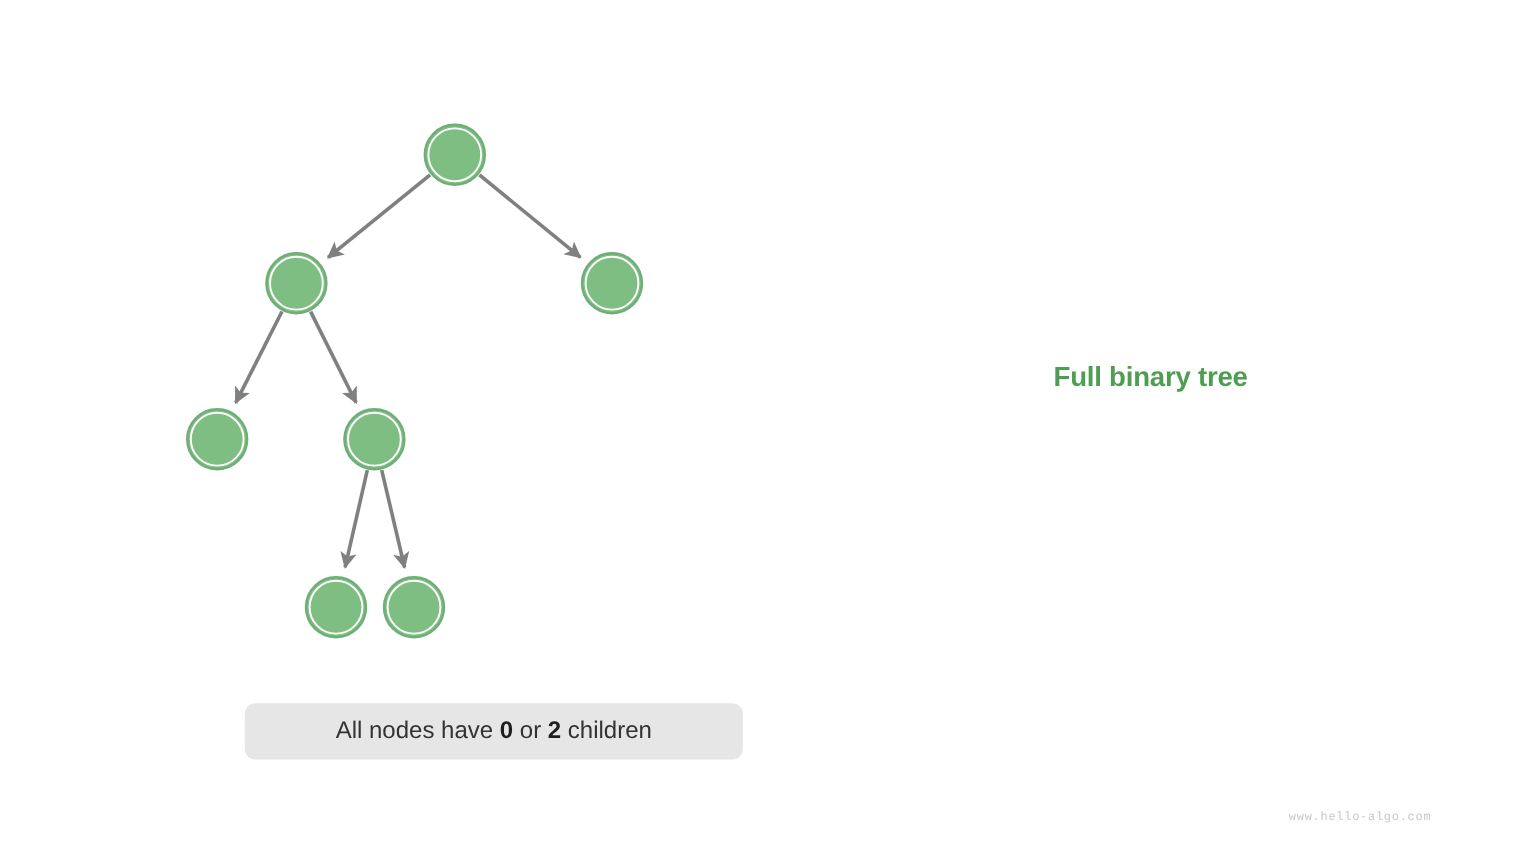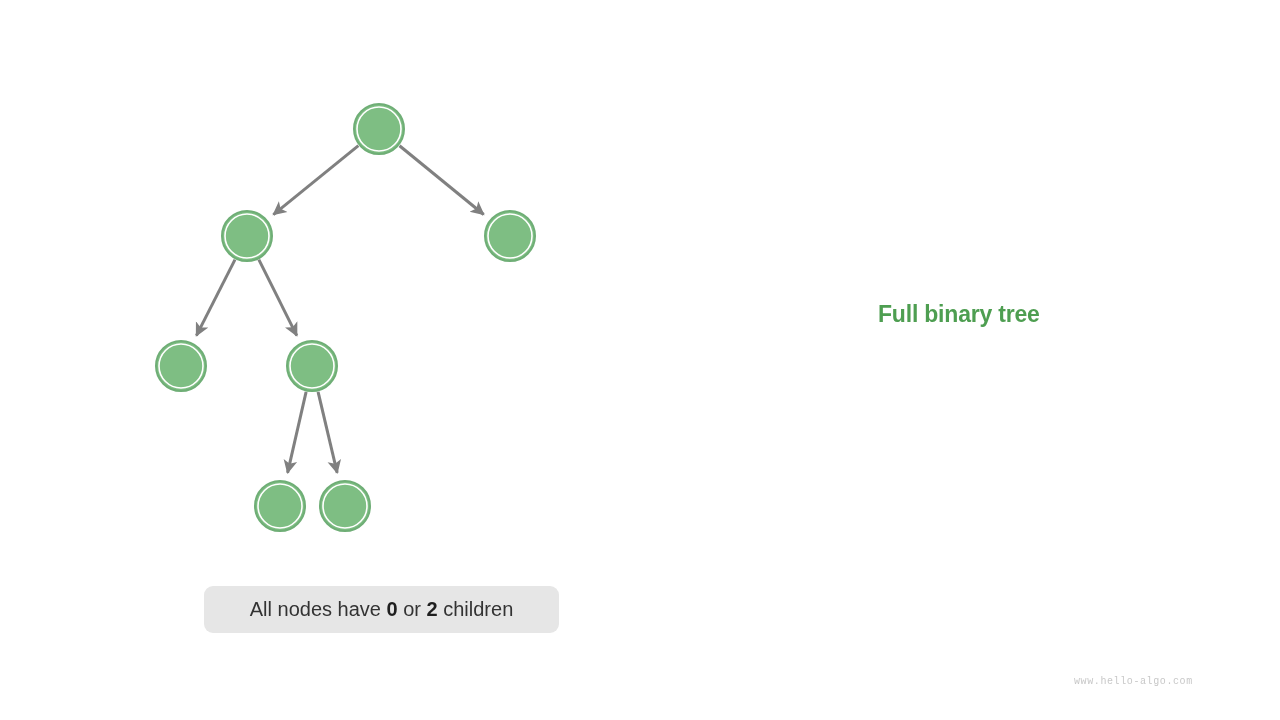--- a/index.html
+++ b/index.html
@@ -37,21 +37,21 @@
     font-size: 23px;
     font-weight: bold;
     color: #4e9e51;
     letter-spacing: -0.2px;
     white-space: nowrap;
   }
   .caption-pill {
     position: absolute;
     left: 204px;
     top: 586px;
-    width: 355px;
+    width: 415px;
     height: 47px;
     background: #e6e6e6;
     border-radius: 9px;
     display: flex;
     align-items: center;
     justify-content: center;
     box-sizing: border-box;
   }
   .caption-text {
     font-size: 20px;

